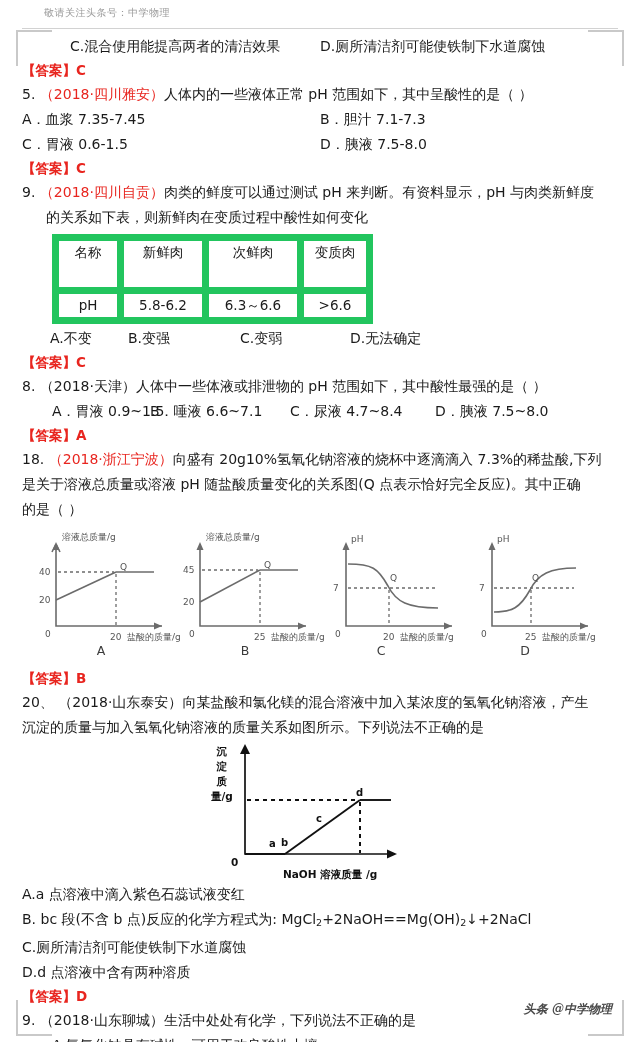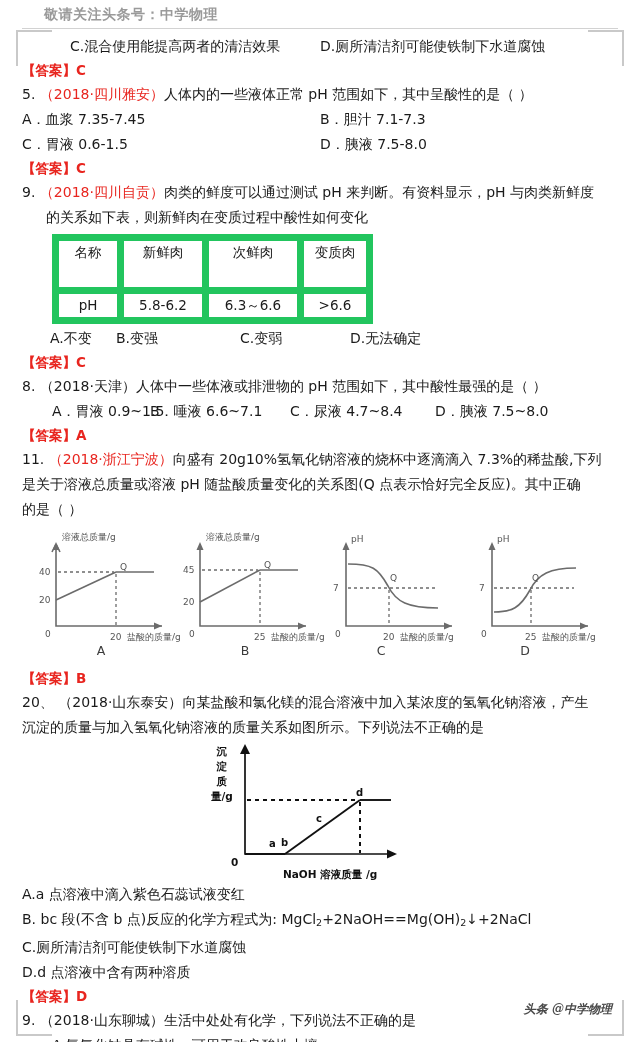--- a/index.html
+++ b/index.html
@@ -25,25 +25,24 @@
   .corner.br { right: 16px; bottom: 6px; border-right: 2px solid #c9c9c9; border-bottom: 2px solid #c9c9c9; }
 
   
   #header {
     position: absolute;
     left: 0; top: 0; width: 640px; height: 30px;
   }
   #header-text {
     position: absolute;
     left: 44px; top: 6px;
-    font-size: 14px;
+    font-size: 10px;
     color: #9a9a9a;
     letter-spacing: 0.5px;
     white-space: nowrap;
-    font-weight: bold;
   }
   #header-rule {
     position: absolute;
     left: 22px; right: 22px; top: 28px;
     height: 1px;
     background: #d2d2d2;
   }
 
   
   #content {
@@ -211,40 +210,40 @@
       <td>pH</td>
       <td>5.8-6.2</td>
       <td>6.3～6.6</td>
       <td>&gt;6.6</td>
     </tr>
   </tbody>
     </table>
 
   <div class="line two-col" style="padding-left:50px;">
     <span>A.不变</span>
-    <span style="position:absolute;left:116px;">B.变强</span>
+    <span style="position:absolute;left:128px;">B.变强</span>
     <span style="position:absolute;left:240px;">C.变弱</span>
     <span style="position:absolute;left:350px;">D.无法确定</span>
   </div>
   <div class="ans">【答案】C</div>
 
   <div class="line" style="padding-left:22px;">
     <span>8.</span>
     <span>（2018·天津）</span><span>人体中一些体液或排泄物的 pH 范围如下，其中酸性最强的是（        ）</span>
   </div>
   <div class="line two-col" style="padding-left:52px;">
     <span>A．胃液 0.9~1.5</span>
     <span style="position:absolute;left:150px;">B．唾液 6.6~7.1</span>
     <span style="position:absolute;left:290px;">C．尿液 4.7~8.4</span>
     <span style="position:absolute;left:435px;">D．胰液 7.5~8.0</span>
   </div>
   <div class="ans">【答案】A</div>
 
   <div class="line" style="padding-left:22px;">
-    <span>11.</span>
+    <span>18.</span>
     <span class="src">（2018·浙江宁波）</span><span>向盛有 20g10%氢氧化钠溶液的烧杯中逐滴滴入 7.3%的稀盐酸,下列</span>
   </div>
   <div class="line" style="padding-left:22px;">是关于溶液总质量或溶液 pH 随盐酸质量变化的关系图(Q 点表示恰好完全反应)。其中正确</div>
   <div class="line" style="padding-left:22px;">的是（        ）</div>
 
   <div id="graphs-14">
 
     <div class="gfig" style="left:26px;">
       <svg width="150" height="128" viewBox="0 0 150 128">
         <path class="axis" d="M30,16 L30,98 L136,98"></path>

